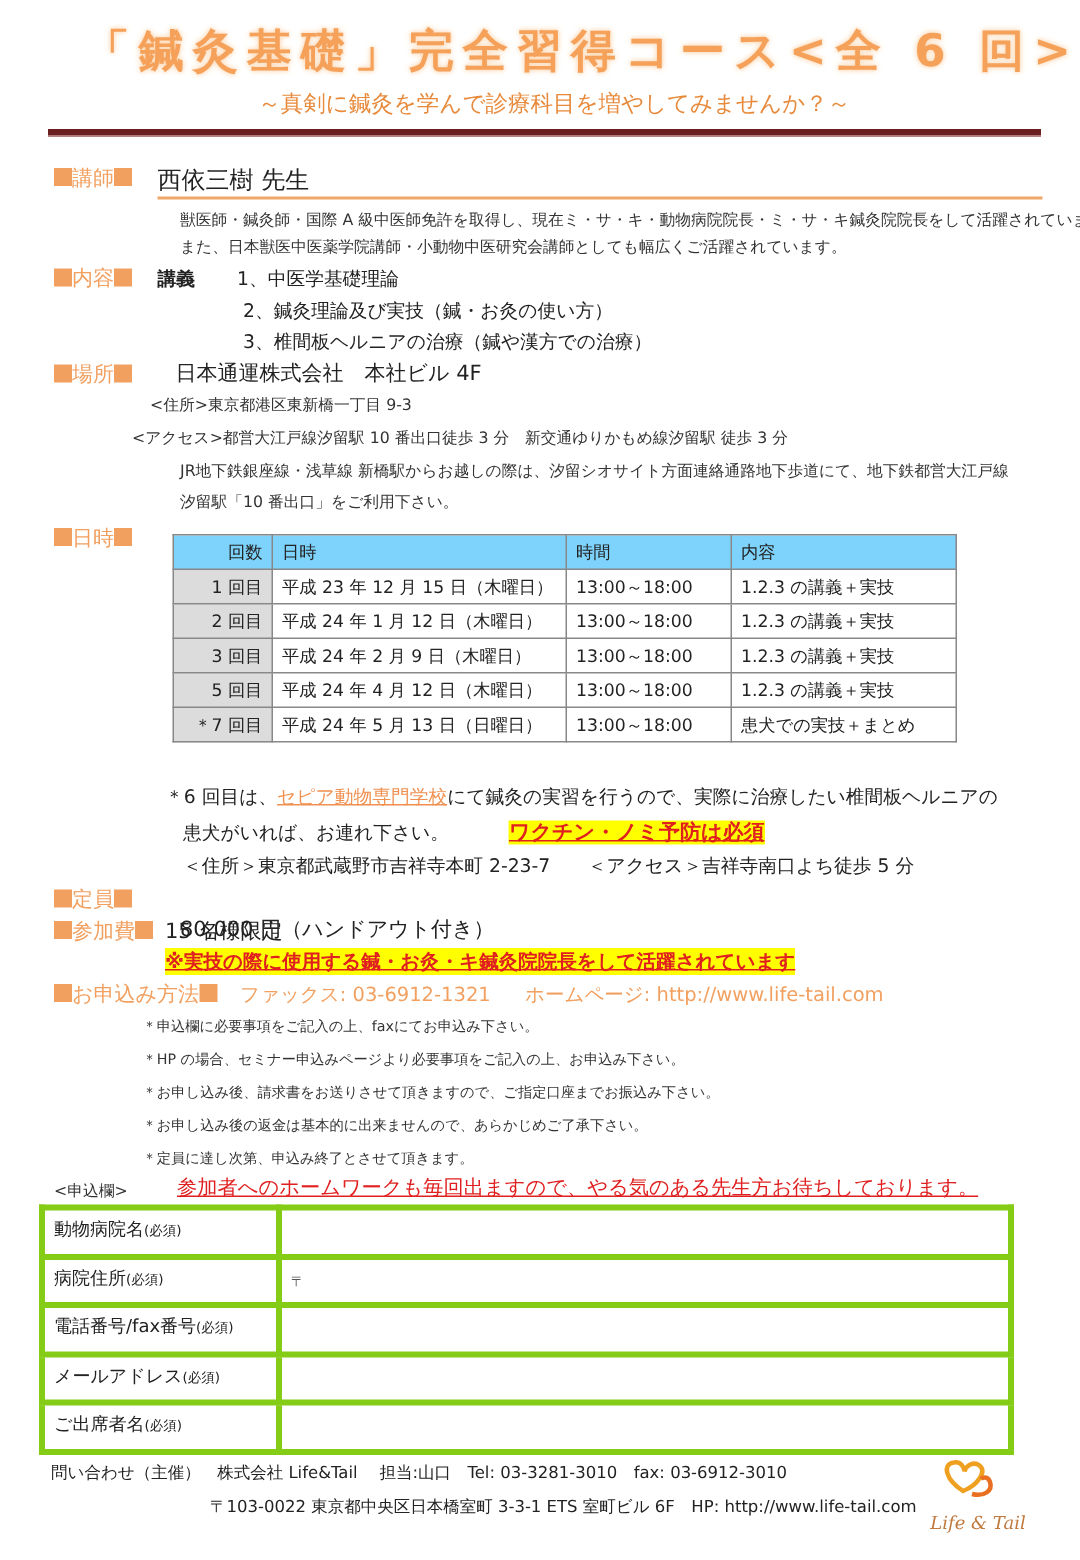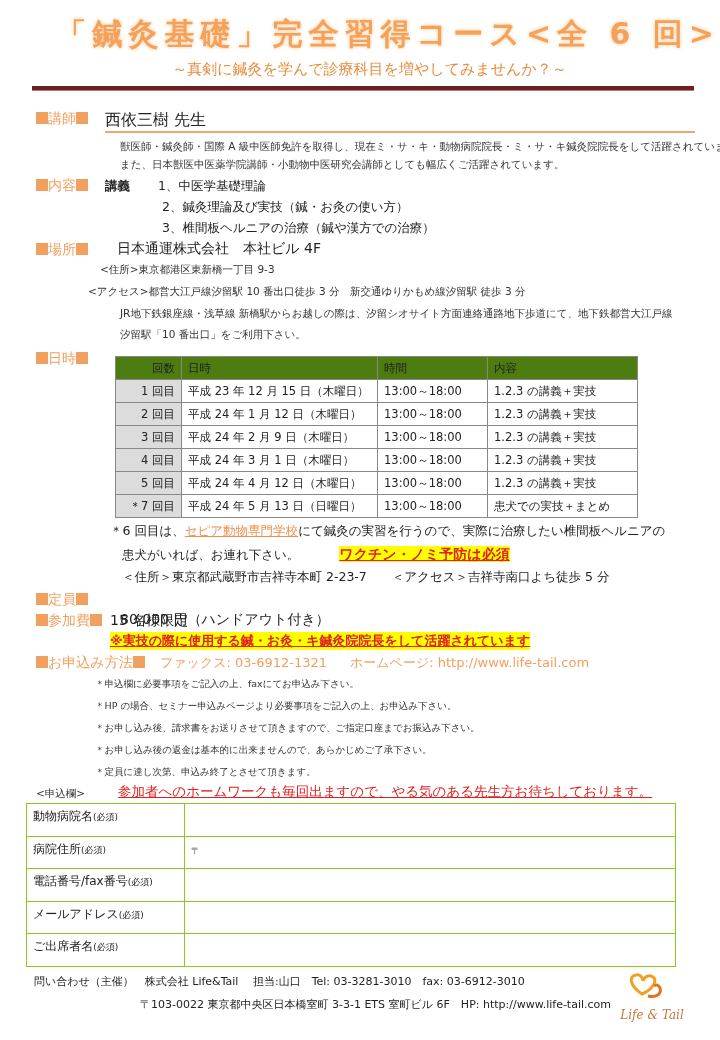--- a/index.html
+++ b/index.html
@@ -36,36 +36,36 @@
   .body-lg { font-size: 14px; color: #222; }
 
   
   table.sched {
     position: absolute; left: 115px; top: 356px; width: 523px;
     border-collapse: collapse; font-size: 11.5px; color: #222;
   }
   table.sched td {
     border: 1px solid #888; height: 23px; padding: 0 6px; white-space: nowrap;
   }
-  table.sched tr.head td { background: #4d7c0f; }
+  table.sched tr.head td { background: #7dd3fc; }
   table.sched td.num { background: #dcdcdc; text-align: right; width: 66px; }
   table.sched td.date { width: 196px; }
   table.sched td.time { width: 110px; }
 
   .link-orange { color: #f09050; text-decoration: underline; }
   .yellow-hl { background: #ffff00; color: #e02020; text-decoration: underline; }
 
   .orange-txt { color: #f2a060; }
 
   
   table.form {
     position: absolute; left: 26px; top: 803px; width: 650px;
     border-collapse: collapse; font-size: 12px; color: #222;
   }
-  table.form td { border: 1px solid #84cc16; height: 32.5px; vertical-align: top; padding: 4px 6px; }
+  table.form td { border: 4px solid #84cc16; height: 32.5px; vertical-align: top; padding: 4px 6px; }
   table.form td.lbl { width: 158px; }
   table.form td.val { font-size: 9px; color: #555; padding-top: 8px; }
   .req { font-size: 9px; }
 
   .logo { left: 612px; top: 970px; width: 80px; height: 60px; }
 </style>
 </head>
 <body>
 
 <div class="abs title">「鍼灸基礎」完全習得コース&lt;全 6 回&gt;</div>
@@ -120,26 +120,20 @@
     <td class="time">13:00～18:00</td>
     <td>1.2.3 の講義＋実技</td>
   </tr>
   <tr>
     <td class="num">3 回目</td>
     <td class="date">平成 24 年  2 月  9 日（木曜日）</td>
     <td class="time">13:00～18:00</td>
     <td>1.2.3 の講義＋実技</td>
   </tr>
   <tr>
-    <td class="num">4 回目</td>
-    <td class="date">平成 24 年  3 月  1 日（木曜日）</td>
-    <td class="time">13:00～18:00</td>
-    <td>1.2.3 の講義＋実技</td>
-  </tr>
-  <tr>
     <td class="num">5 回目</td>
     <td class="date">平成 24 年  4 月 12 日（木曜日）</td>
     <td class="time">13:00～18:00</td>
     <td>1.2.3 の講義＋実技</td>
   </tr>
   <tr>
     <td class="num">＊7 回目</td>
     <td class="date">平成 24 年  5 月 13 日（日曜日）</td>
     <td class="time">13:00～18:00</td>
     <td>患犬での実技＋まとめ</td>

